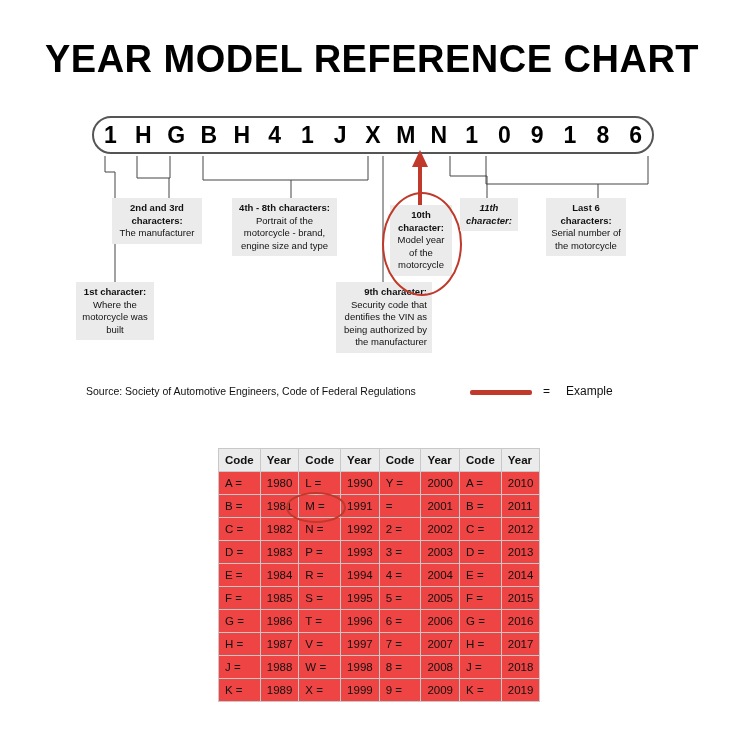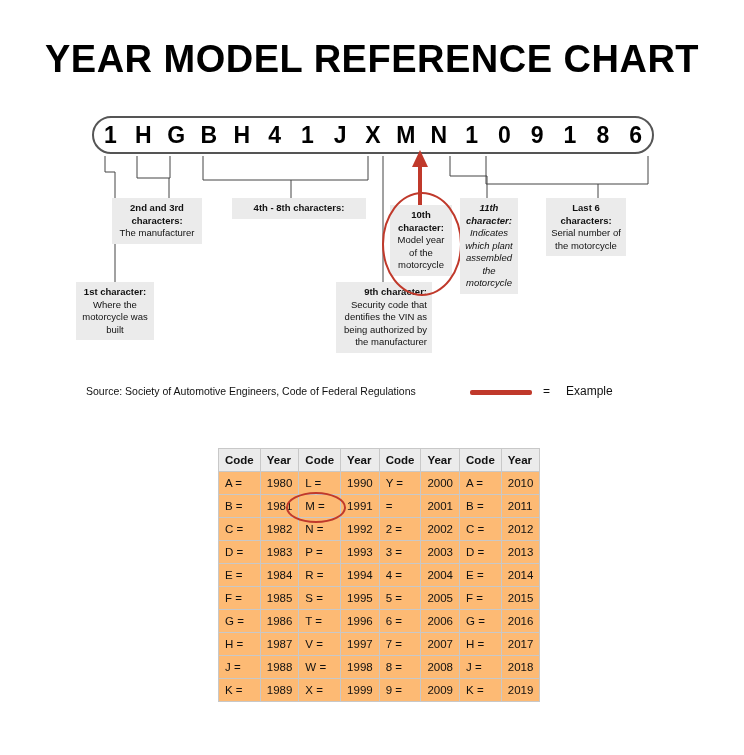--- a/index.html
+++ b/index.html
@@ -60,21 +60,21 @@
     background: #ebebeb;
     color: #111;
     text-align: center;
     font-size: 9.5px;
     line-height: 1.32;
     padding: 4px 5px;
   }
 
   #c-1st   { left: 76px;  top: 282px; width: 78px; }
   #c-23    { left: 112px; top: 198px; width: 90px; }
-  #c-48    { left: 232px; top: 198px; width: 134px; }
+  #c-48    { left: 232px; top: 198px; width: 105px; }
   #c-9th   { left: 336px; top: 282px; width: 96px; text-align: right; }
   #c-10th  { left: 390px; top: 205px; width: 62px; }
   #c-11th  { left: 460px; top: 198px; width: 58px; font-style: italic; }
   #c-last6 { left: 546px; top: 198px; width: 80px; }
 
   .callout b { font-weight: bold; }
 
   
   #ellipse-10th {
     position: absolute;
@@ -111,21 +111,21 @@
     font-size: 12px;
   }
 
   
   #year-table {
     position: absolute;
     left: 218px; top: 448px;
     border-collapse: collapse;
     font-size: 11.5px;
     color: #111;
-    background: #fdba74;
+    background: #ef4444;
   }
   #year-table th, #year-table td {
     border: 1px solid #c8c8c8;
     padding: 3px 6px;
     text-align: left;
     height: 23px;
     white-space: nowrap;
   }
   #year-table th {
     background: #ebebeb;
@@ -198,36 +198,36 @@
   <span>Where the motorcycle was built</span>
 </div>
 
 <div class="callout" id="c-23">
   <b>2nd and 3rd characters:</b><br>
   <span>The manufacturer</span>
 </div>
 
 <div class="callout" id="c-48">
   <b>4th - 8th characters:</b><br>
+  <span>Portrait of the motorcycle - brand, engine size and type</span>
 </div>
 
 <div class="callout" id="c-9th">
   <b>9th character:</b>
   <span>Security code that dentifies the VIN as being authorized by the manufacturer</span>
 </div>
 
 <div class="callout" id="c-10th">
   <b>10th character:</b><br>
   <span>Model year of the motorcycle</span>
 </div>
 <div id="ellipse-10th"></div>
 
 <div class="callout" id="c-11th">
   <b>11th character:</b><br>
-  <span>Indicates which plant assembled the motorcycle</span>
 </div>
 
 <div class="callout" id="c-last6">
   <b>Last 6 characters:</b><br>
   <span>Serial number of the motorcycle</span>
 </div>
 
 <div id="source">Source:  Society of Automotive Engineers, Code of Federal Regulations</div>
 <div id="legend-bar"></div>
 <div id="legend-eq">=</div>

